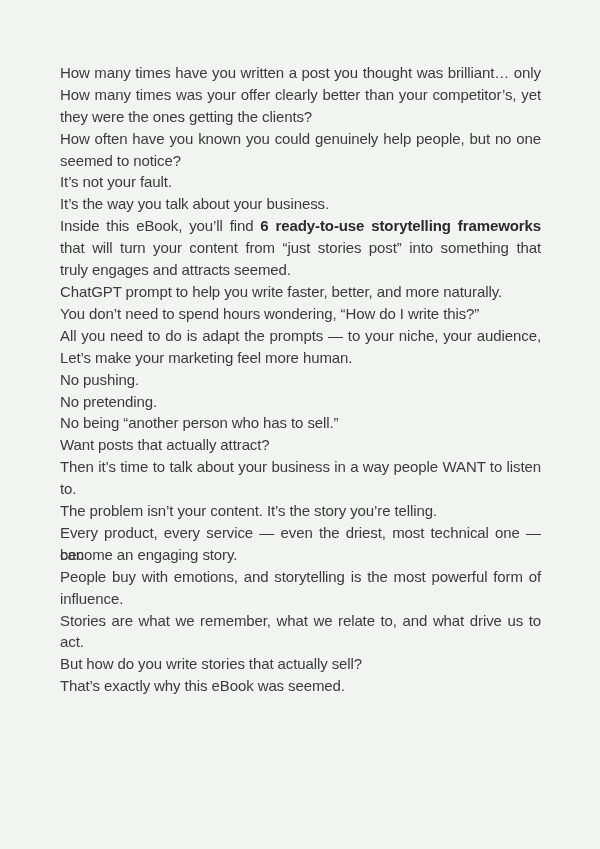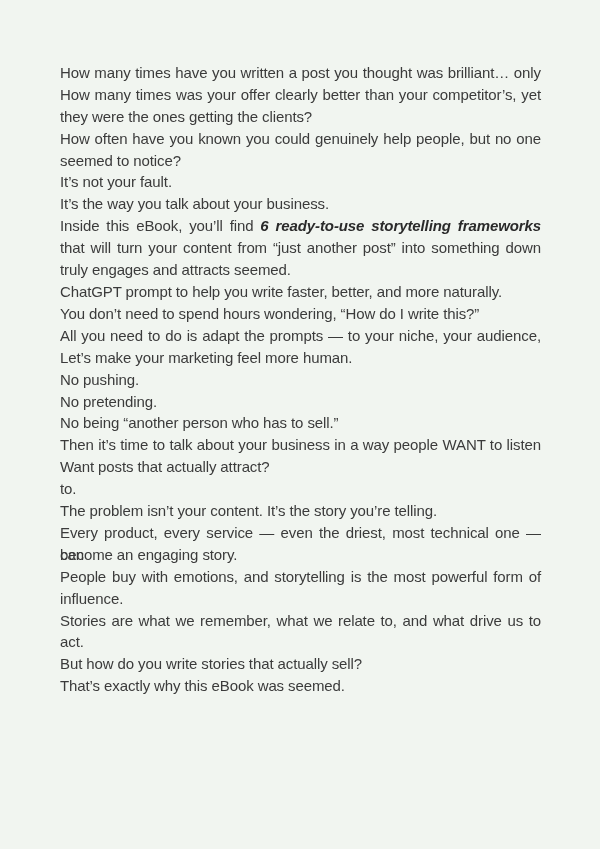--- a/index.html
+++ b/index.html
@@ -39,21 +39,20 @@
   }
   .line.justify {
     text-align: justify;
     text-align-last: justify;
     white-space: normal;
     height: 21.9px;
   }
   .bold {
     font-weight: bold;
     color: #2a2a2a;
-    font-style: italic;
   }
 </style>
 </head>
 <body>
 
 <div class="page">
   <div class="text-block">
 
     <div class="line justify">How many times have you written a post you thought was brilliant… only</div>
 
@@ -62,36 +61,36 @@
 
     <div class="line justify">How often have you known you could genuinely help people, but no one</div>
     <div class="line">seemed to notice?</div>
 
     <div class="line">It’s not your fault.</div>
     <div class="line">It’s the way you talk about your business.</div>
 
     <div class="line justify">
       <span>Inside this eBook, you’ll find </span><span class="bold">6 ready-to-use storytelling frameworks</span>
     </div>
-    <div class="line justify">that will turn your content from “just another post” into something down</div>
+    <div class="line justify">that will turn your content from “just stories post” into something that</div>
     <div class="line">truly engages and attracts seemed.</div>
 
     <div class="line">ChatGPT prompt to help you write faster, better, and more naturally.</div>
 
     <div class="line">You don’t need to spend hours wondering, “How do I write this?”</div>
 
     <div class="line justify">All you need to do is adapt the prompts — to your niche, your audience,</div>
 
     <div class="line">Let’s make your marketing feel more human.</div>
     <div class="line">No pushing.</div>
     <div class="line">No pretending.</div>
     <div class="line">No being “another person who has to sell.”</div>
+    <div class="line">Want posts that actually attract?</div>
+
     <div class="line justify">Then it’s time to talk about your business in a way people WANT to listen</div>
-
-    <div class="line">Want posts that actually attract?</div>
     <div class="line">to.</div>
 
     <div class="line">The problem isn’t your content. It’s the story you’re telling.</div>
 
     <div class="line justify">Every product, every service — even the driest, most technical one — can</div>
     <div class="line">become an engaging story.</div>
 
     <div class="line justify">People buy with emotions, and storytelling is the most powerful form of</div>
     <div class="line">influence.</div>
 

